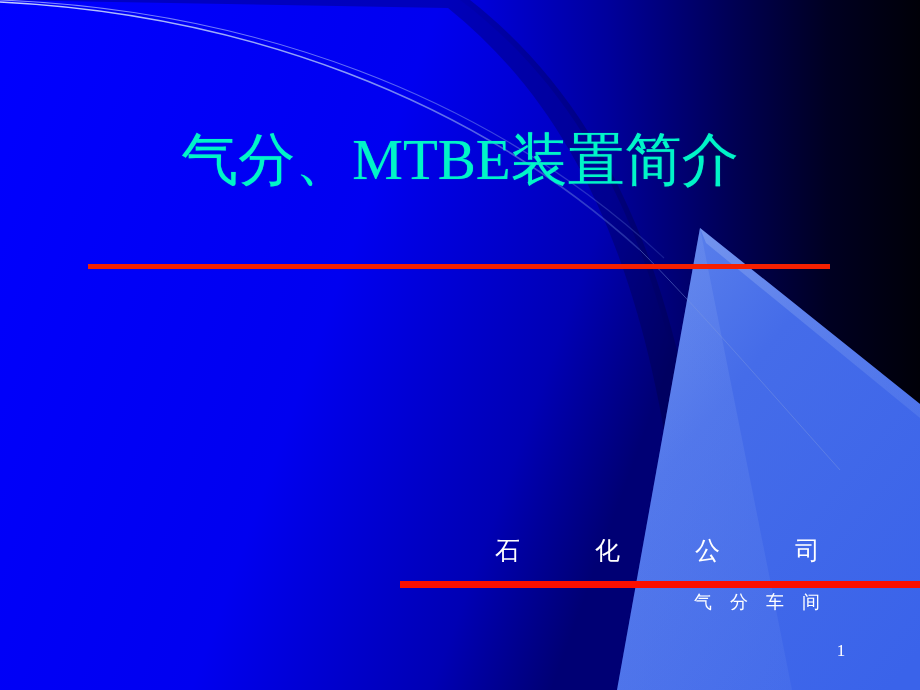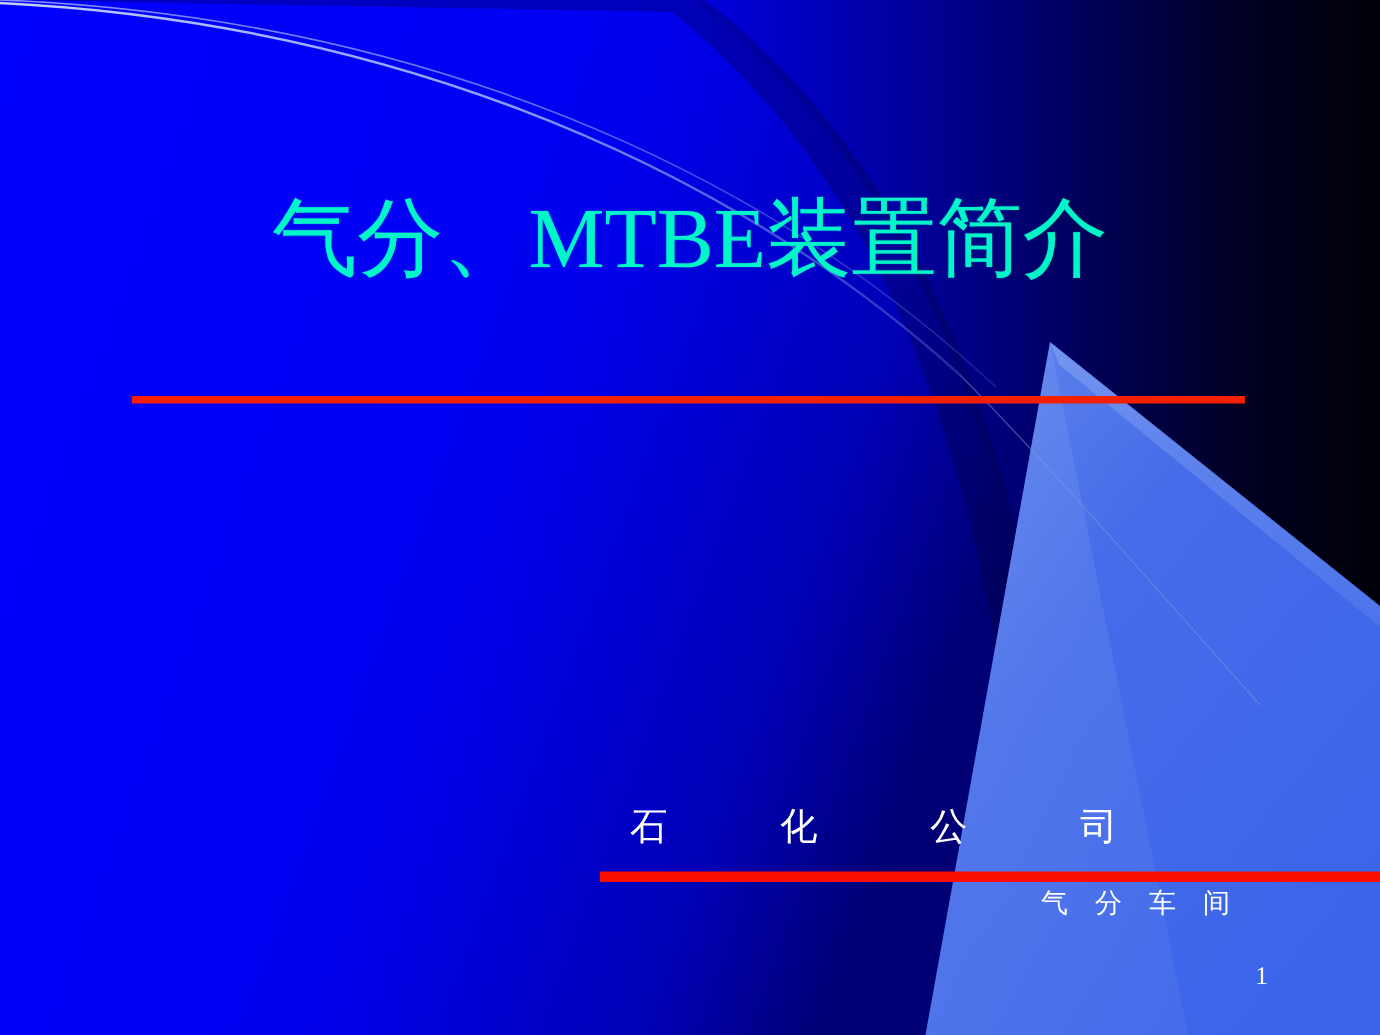--- a/index.html
+++ b/index.html
@@ -61,21 +61,21 @@
     height: 7px;
     background: #fa0f00;
   }
 
   
   #footer-org {
     position: absolute;
     left: 420px;
     top: 534px;
     width: 400px;
-    text-align: left;
+    text-align: right;
     font-family: "Liberation Serif", "DejaVu Serif", serif;
     font-size: 25px;
     color: #ffffff;
     letter-spacing: 0px;
     white-space: nowrap;
   }
   #footer-dept {
     position: absolute;
     left: 420px;
     top: 590px;

